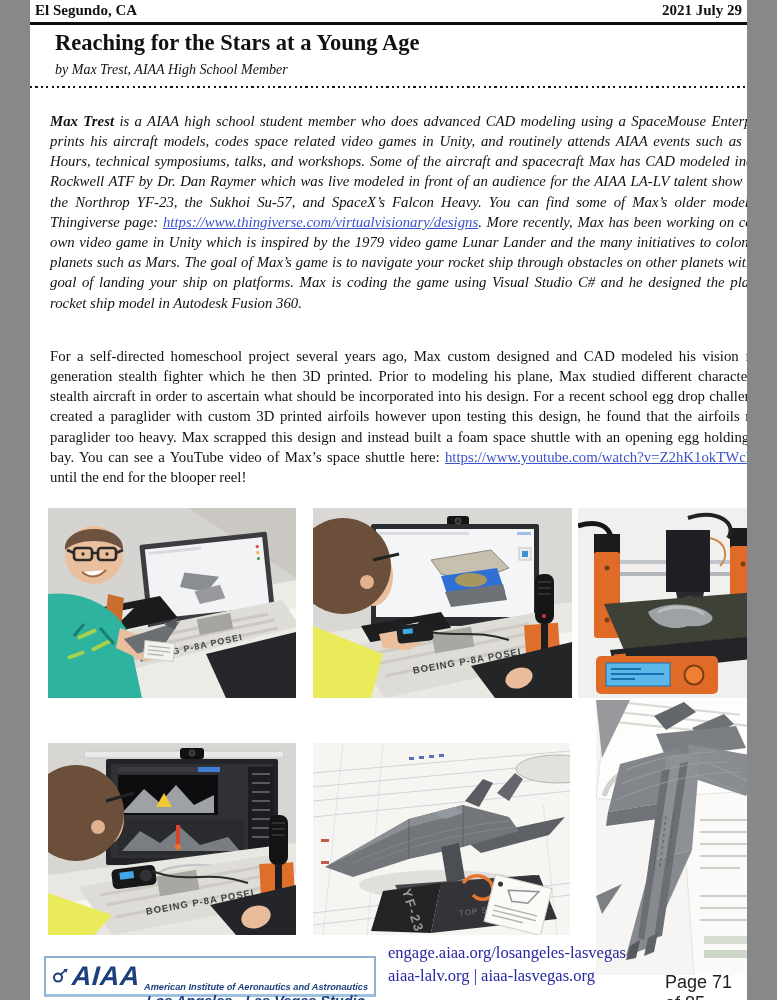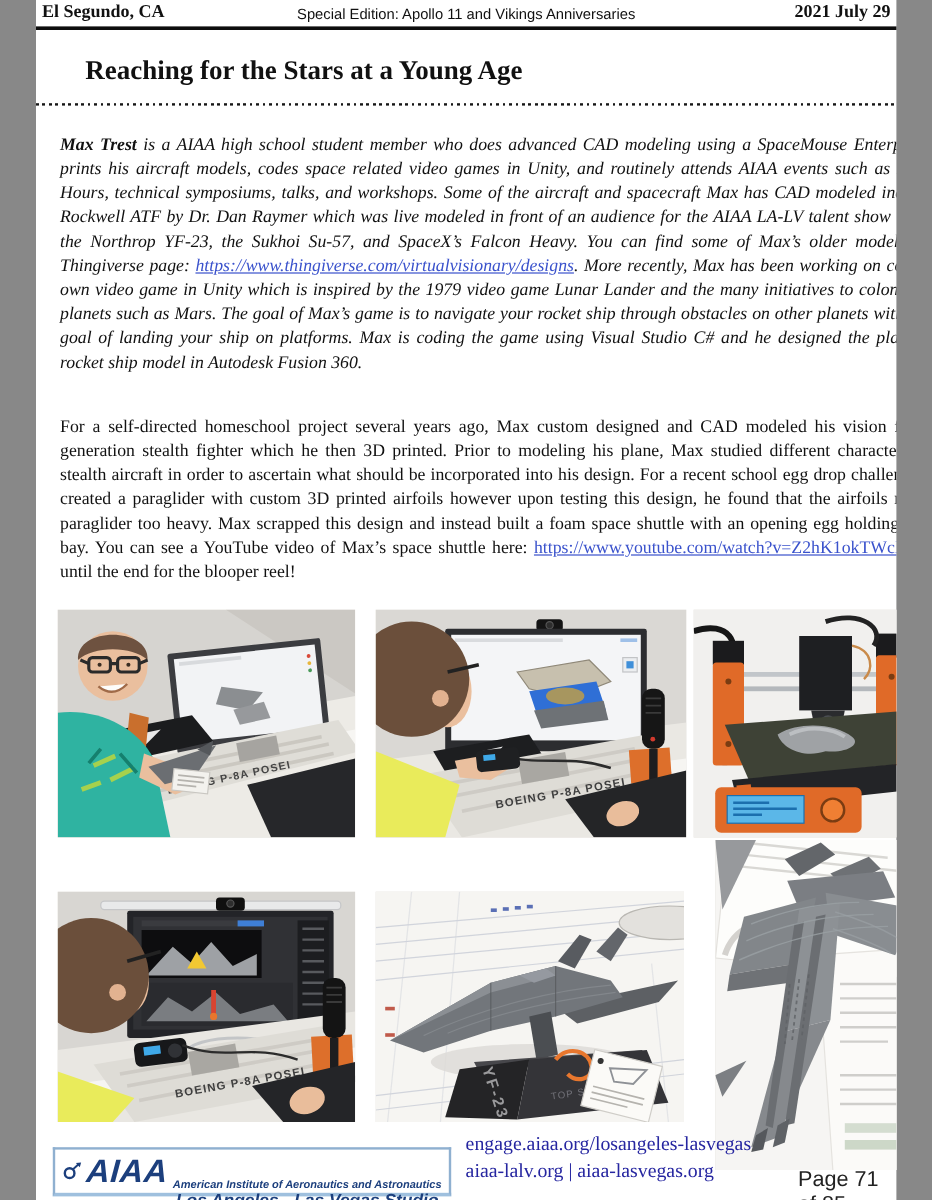--- a/index.html
+++ b/index.html
@@ -5,21 +5,21 @@
   html,body{margin:0;padding:0;background:#888;}
   .page{position:relative;width:717px;height:1000px;background:#ffffff;margin:0 auto;
         font-family:"Liberation Serif",serif;color:#111;overflow:hidden;}
   
   .hdr-left{position:absolute;left:5px;top:2px;font-size:15px;font-weight:bold;}
   .hdr-center{position:absolute;left:0;right:0;top:5px;text-align:center;
               font-family:"Liberation Sans",sans-serif;font-size:12.3px;}
   .hdr-right{position:absolute;right:5px;top:2px;font-size:15px;font-weight:bold;}
   .hdr-rule{position:absolute;left:0;top:22px;width:777px;height:3px;background:#0d0d0d;}
   
-  .title{position:absolute;left:25px;top:30px;font-size:22.5px;font-weight:bold;margin:16px;}
+  .title{position:absolute;left:25px;top:30px;font-size:22.5px;font-weight:bold;margin:0;}
   .byline{position:absolute;left:25px;top:62px;font-size:14px;font-style:italic;}
   .dot-rule{position:absolute;left:0;top:86px;width:777px;height:2.4px;
             background:repeating-linear-gradient(90deg,#161616 0 2.2px,transparent 2.2px 5.4px);}
   
   .para{position:absolute;left:20px;width:751px;text-align:justify;
         font-size:14.8px;line-height:20.2px;}
   #para1{top:96px;font-style:italic;} #para2{top:331px;}
   .para a{color:#3a52cc;text-decoration:underline;cursor:pointer;word-break:break-all;}
   
   .photo{position:absolute;overflow:hidden;background:#e8e6e2;}
@@ -44,25 +44,25 @@
   .footer-links a{color:#2626a0;text-decoration:none;cursor:pointer;}
   .page-num{position:absolute;left:635px;top:972px;font-family:"Liberation Sans",sans-serif;
             font-size:18px;color:#222;}
 </style>
 </head>
 <body>
 
 <div class="page">
 
   <div class="hdr-left">El Segundo, CA</div>
-  <div class="hdr-center">Special Edition: Apollo 11 and Vikings Anniversaries</div>
   <div class="hdr-right">2021 July 29</div>
   <div class="hdr-rule"></div>
 
   <h1 class="title">Reaching for the Stars at a Young Age</h1>
+  <div class="byline">by Max Trest, AIAA High School Member</div>
   <div class="dot-rule"></div>
 
   <p class="para" id="para1"><strong>Max Trest</strong><span> is a AIAA high school student member who does advanced CAD modeling using a SpaceMouse Enterprise, 3D prints his aircraft models, codes space related video games in Unity, and routinely attends AIAA events such as E-Happy Hours, technical symposiums, talks, and workshops. Some of the aircraft and spacecraft Max has CAD modeled include the Rockwell ATF by Dr. Dan Raymer which was live modeled in front of an audience for the AIAA LA-LV talent show last year, the Northrop YF-23, the Sukhoi Su-57, and SpaceX’s Falcon Heavy. You can find some of Max’s older models on his Thingiverse page: </span><a>https://www.thingiverse.com/virtualvisionary/designs</a><span>. More recently, Max has been working on coding his own video game in Unity which is inspired by the 1979 video game Lunar Lander and the many initiatives to colonize other planets such as Mars. The goal of Max’s game is to navigate your rocket ship through obstacles on other planets with the end goal of landing your ship on platforms. Max is coding the game using Visual Studio C# and he designed the placeholder rocket ship model in Autodesk Fusion 360.</span></p>
 
   <p class="para" id="para2"><span>For a self-directed homeschool project several years ago, Max custom designed and CAD modeled his vision for a 5th generation stealth fighter which he then 3D printed. Prior to modeling his plane, Max studied different characteristics of stealth aircraft in order to ascertain what should be incorporated into his design. For a recent school egg drop challenge, Max created a paraglider with custom 3D printed airfoils however upon testing this design, he found that the airfoils made the paraglider too heavy. Max scrapped this design and instead built a foam space shuttle with an opening egg holding payload bay. You can see a YouTube video of Max’s space shuttle here: </span><a>https://www.youtube.com/watch?v=Z2hK1okTWcE</a><span>. Watch until the end for the blooper reel!</span></p>
 
   <div class="photo" id="photo1">
     <svg viewBox="0 0 248 190" preserveAspectRatio="none">
       <rect width="248" height="190" fill="#d6d4d0"></rect>
       <polygon points="140,0 248,0 248,70" fill="#cbc8c3"></polygon>

